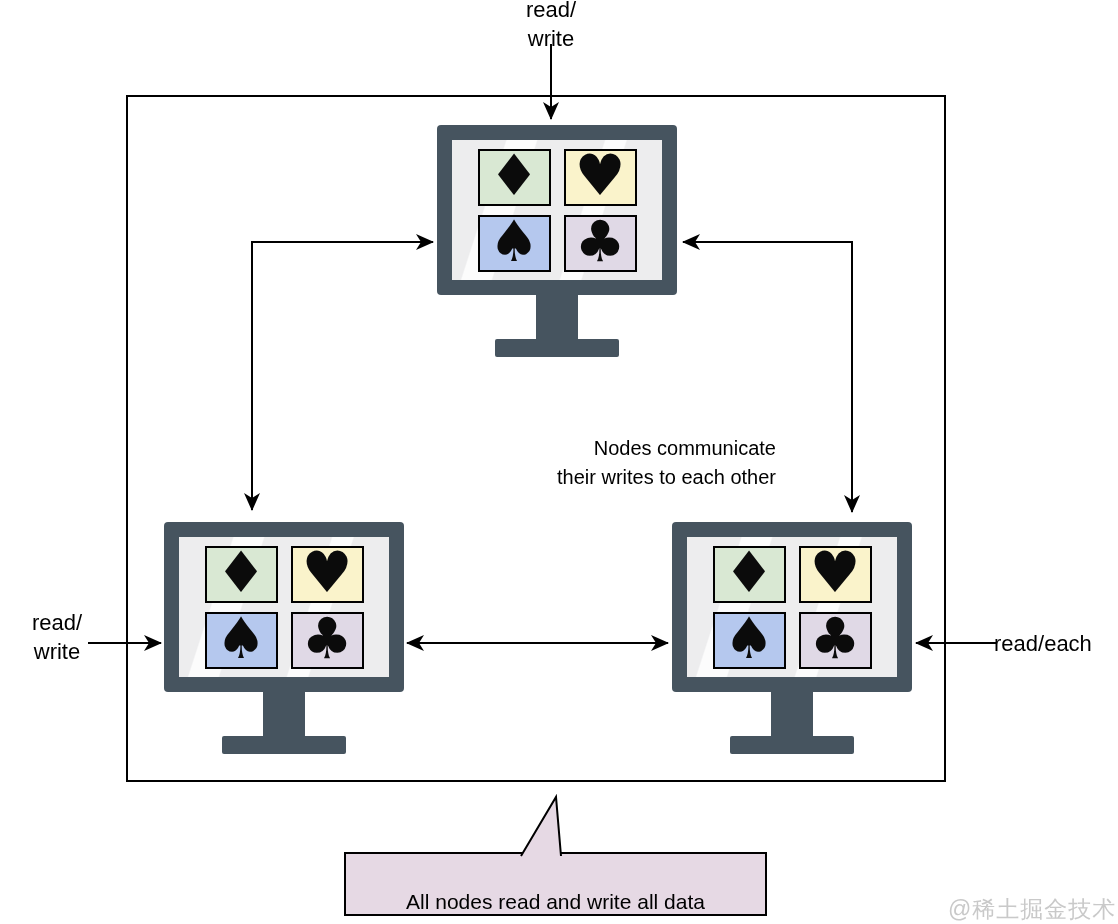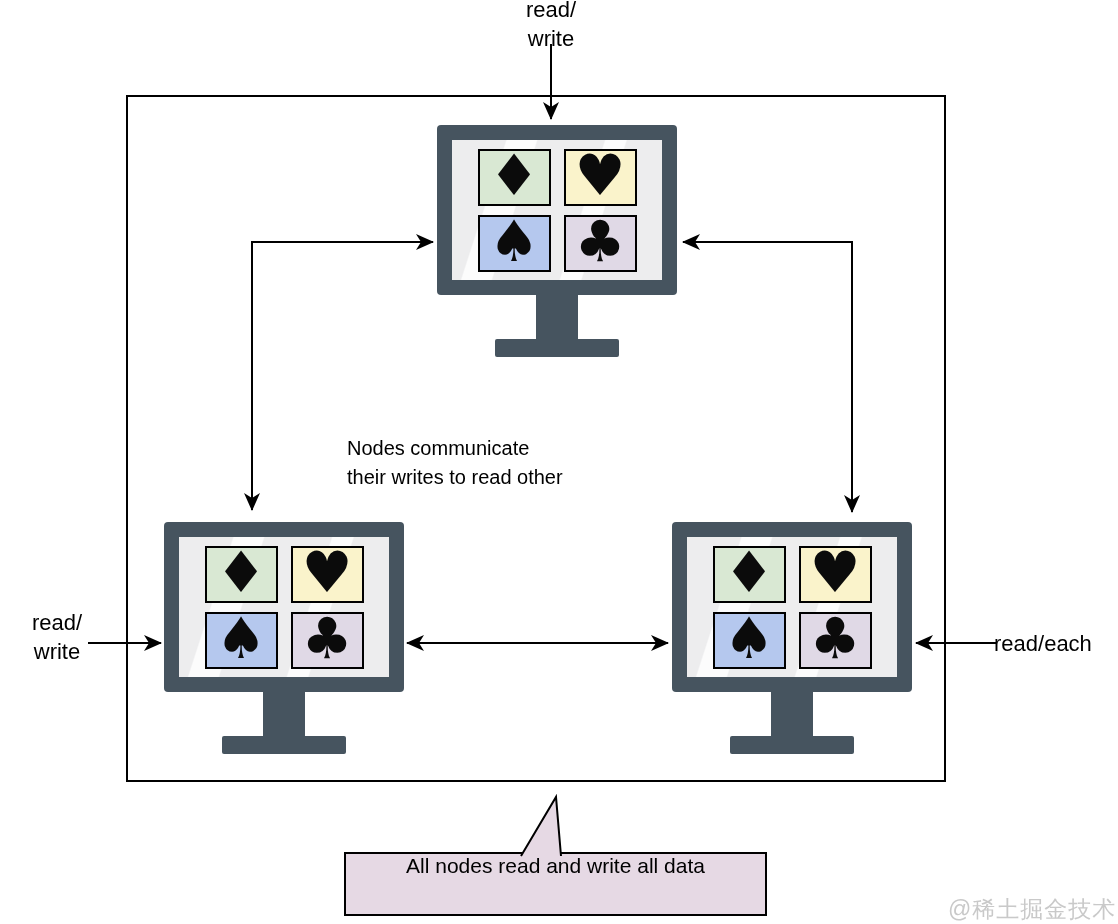--- a/index.html
+++ b/index.html
@@ -78,35 +78,35 @@
   }
   .neck  { width: 42px;  height: 44px; margin: 0 auto; }
   .base  { width: 124px; height: 18px; margin: 0 auto; border-radius: 2px; }
   
   .lbl { position: absolute; font-size: 22px; line-height: 29px; z-index: 2; white-space: pre; }
   .top-label   { left: 496px; top: -5px; width: 110px; text-align: center; }
   .left-label  { left: 14px;  top: 608px; width: 86px; text-align: center; }
   .right-label { left: 994px; top: 629px; }
   .caption {
     position: absolute;
-    left: 347px; top: 434px; width: 400px;
-    text-align: left;
+    left: 376px; top: 434px; width: 400px;
+    text-align: right;
     font-size: 20px;
     line-height: 29px;
     z-index: 2;
   }
   
   .bubble {
     position: absolute;
     left: 344px; top: 852px;
     width: 423px; height: 64px;
     box-sizing: border-box;
     border: 2px solid #000;
     display: flex;
-    align-items: flex-start;
+    align-items: flex-end;
     justify-content: center;
     font-size: 21px;
     z-index: 2;
   }
   .watermark {
     position: absolute;
     left: 948px; top: 894px;
     font-size: 23px;
     letter-spacing: 1px;
     color: #c9c9c9;
@@ -182,21 +182,21 @@
     <div class="neck" style="background: rgb(70, 84, 95);"></div>
     <div class="base" style="background: rgb(70, 84, 95);"></div>
   </div>
 
   <div class="lbl top-label"><span>read/</span><br><span>write</span></div>
 
   <div class="lbl left-label"><span>read/</span><br><span>write</span></div>
 
   <div class="lbl right-label">read/each</div>
 
-  <div class="caption"><span>Nodes communicate</span><br><span>their writes to read other</span></div>
+  <div class="caption"><span>Nodes communicate</span><br><span>their writes to each other</span></div>
 
   <div class="bubble" style="background: rgb(230, 217, 228);">
     <span>All nodes read and write all data</span>
   </div>
 
   <div class="watermark">@稀土掘金技术社区</div>
 
   <svg class="overlay" width="1118" height="924" viewBox="0 0 1118 924" xmlns="http://www.w3.org/2000/svg">
     <defs>
       <marker id="ah" orient="auto" markerUnits="userSpaceOnUse" markerWidth="20" markerHeight="16" refX="17" refY="8">

